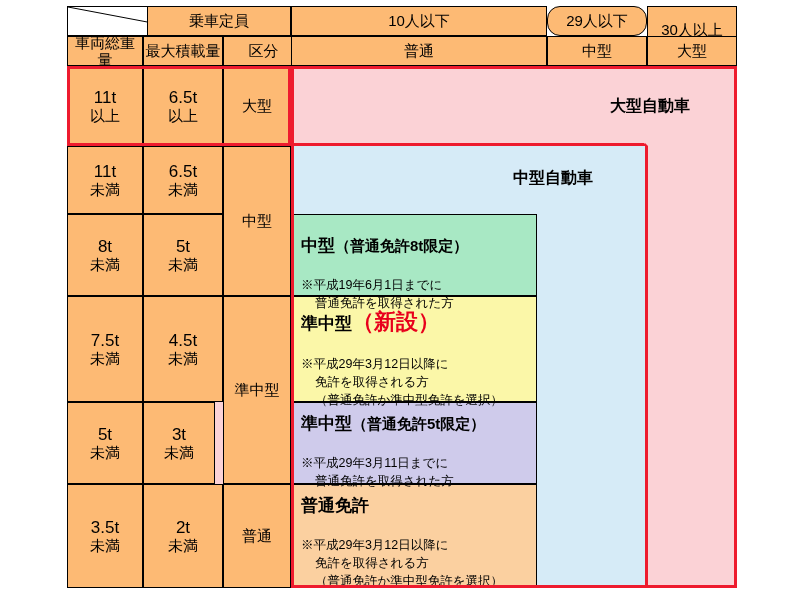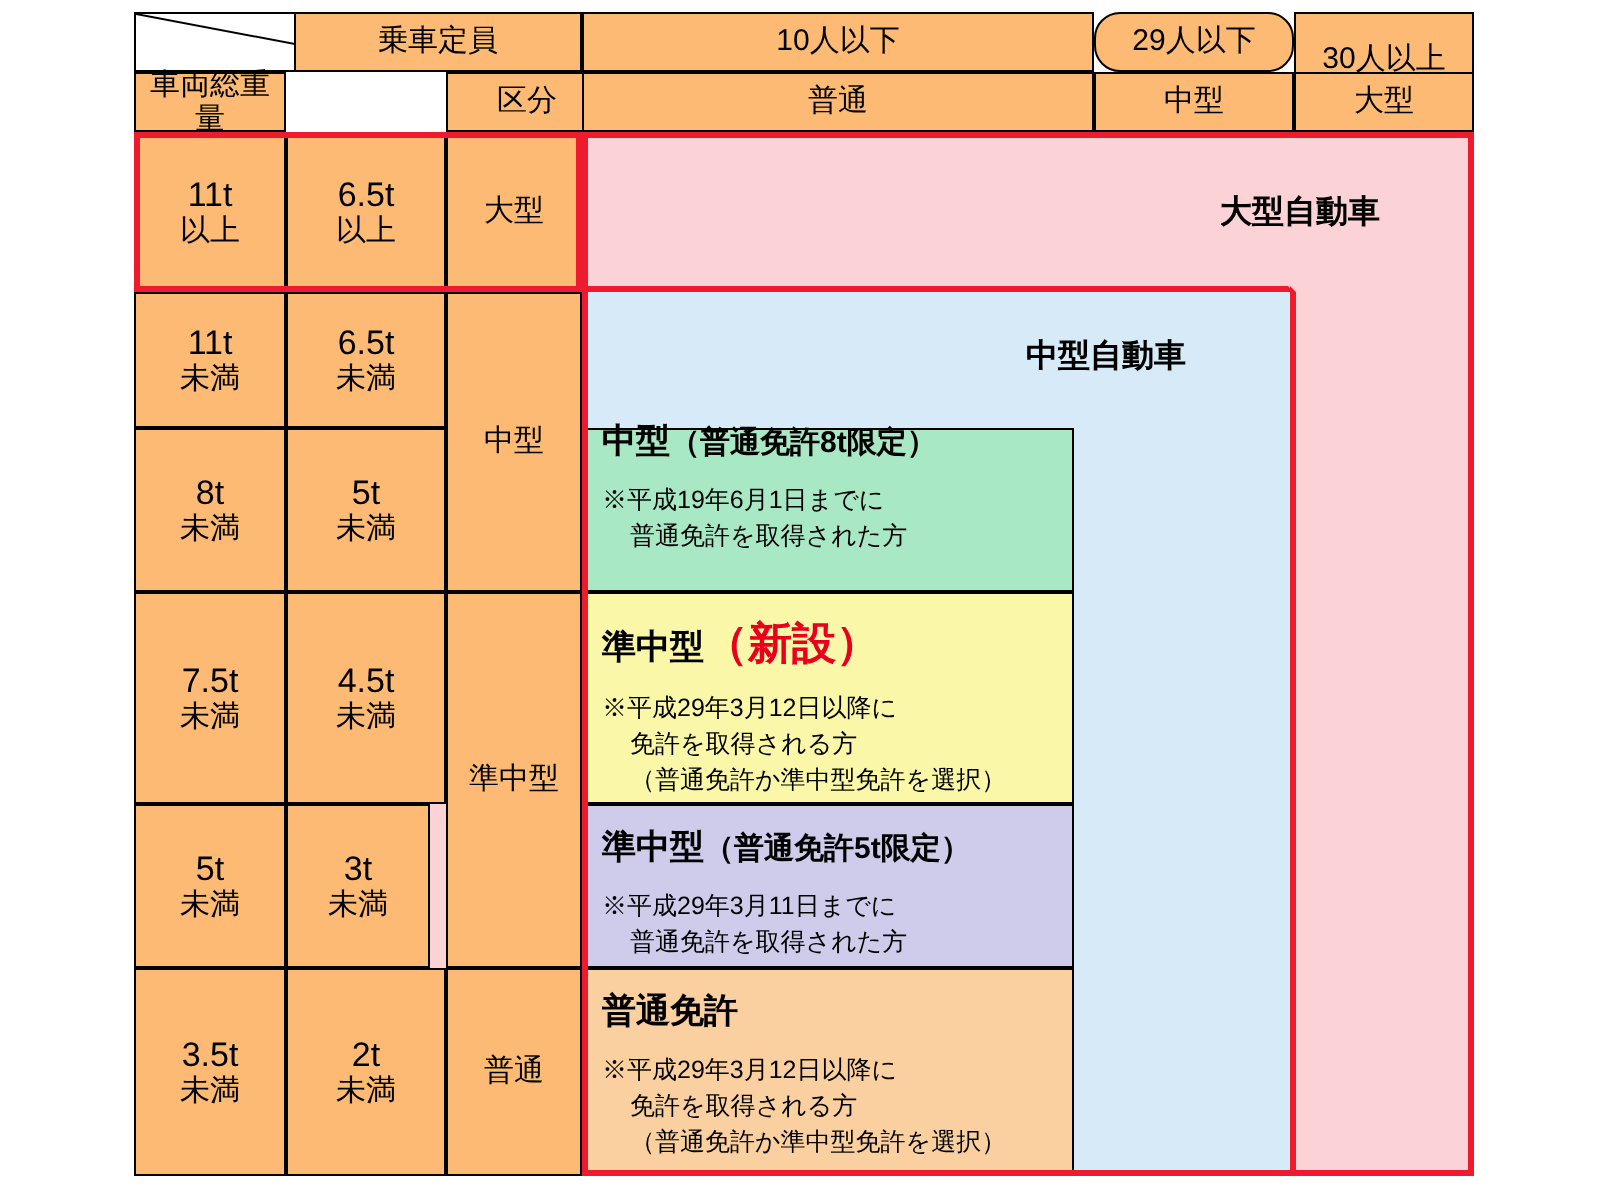--- a/index.html
+++ b/index.html
@@ -72,21 +72,21 @@
     font-size: 15px;
     font-weight: bold;
   }
   .regtitle .red {
     color: #e8001c;
     font-size: 22px;
     font-weight: bold;
   }
   .regnote {
     font-size: 12.5px;
-    margin-top: 7px;
+    margin-top: 17px;
   }
   .regnote .ind { display: block; padding-left: 14px; }
 
   .biglabel {
     position: absolute;
     font-size: 16px;
     font-weight: bold;
   }
 
   
@@ -133,20 +133,21 @@
   <div class="cell hdr" style="left:147px; top:6px; width:144px; height:30px;">乗車定員</div>
 
   <div class="cell hdr" style="left:291px; top:6px; width:256px; height:30px;">10人以下</div>
 
   <div class="cell hdr" style="left:547px; top:6px; width:100px; height:30px;border-radius:13px;">29人以下</div>
 
   <div class="cell hdr" style="left:647px; top:6px; width:90px; height:48px;">30人以上</div>
 
   <div class="cell hdr" style="left:67px; top:36px; width:76px; height:30px;">車両総重量</div>
 
+  <div class="cell hdr" style="left:143px; top:36px; width:80px; height:30px;">最大積載量</div>
 
   <div class="cell hdr" style="left:223px; top:36px; width:81px; height:30px;">区分</div>
 
   <div class="cell hdr" style="left:291px; top:36px; width:256px; height:30px;">普通</div>
 
   <div class="cell hdr" style="left:547px; top:36px; width:100px; height:30px;">中型</div>
 
   <div class="cell hdr" style="left:647px; top:36px; width:90px; height:30px;">大型</div>
 
   <div class="cell wt" style="left:67px; top:66px; width:76px; height:80px;">
@@ -204,21 +205,21 @@
   <div class="cell" style="left:223px; top:146px; width:68px; height:150px;">中型</div>
 
   <div class="cell" style="left:223px; top:296px; width:68px; height:188px;">準中型</div>
 
   <div class="cell" style="left:223px; top:484px; width:68px; height:104px;">普通</div>
 
   <div class="biglabel" style="left:610px; top:96px;">大型自動車</div>
 
   <div class="biglabel" style="left:513px; top:168px;">中型自動車</div>
 
-  <div class="regbox" style="left:291px; top:203px; width:246px; height:78px;">
+  <div class="regbox" style="left:291px; top:228px; width:246px; height:78px;">
     <div class="regtitle">
       <span>中型</span><span class="sub">（普通免許8t限定）</span>
     </div>
     <div class="regnote">
       <span>※平成19年6月1日までに</span>
       <span class="ind">普通免許を取得された方</span>
     </div>
   </div>
 
   <div class="regbox" style="left:291px; top:300px; width:246px; height:102px;">

